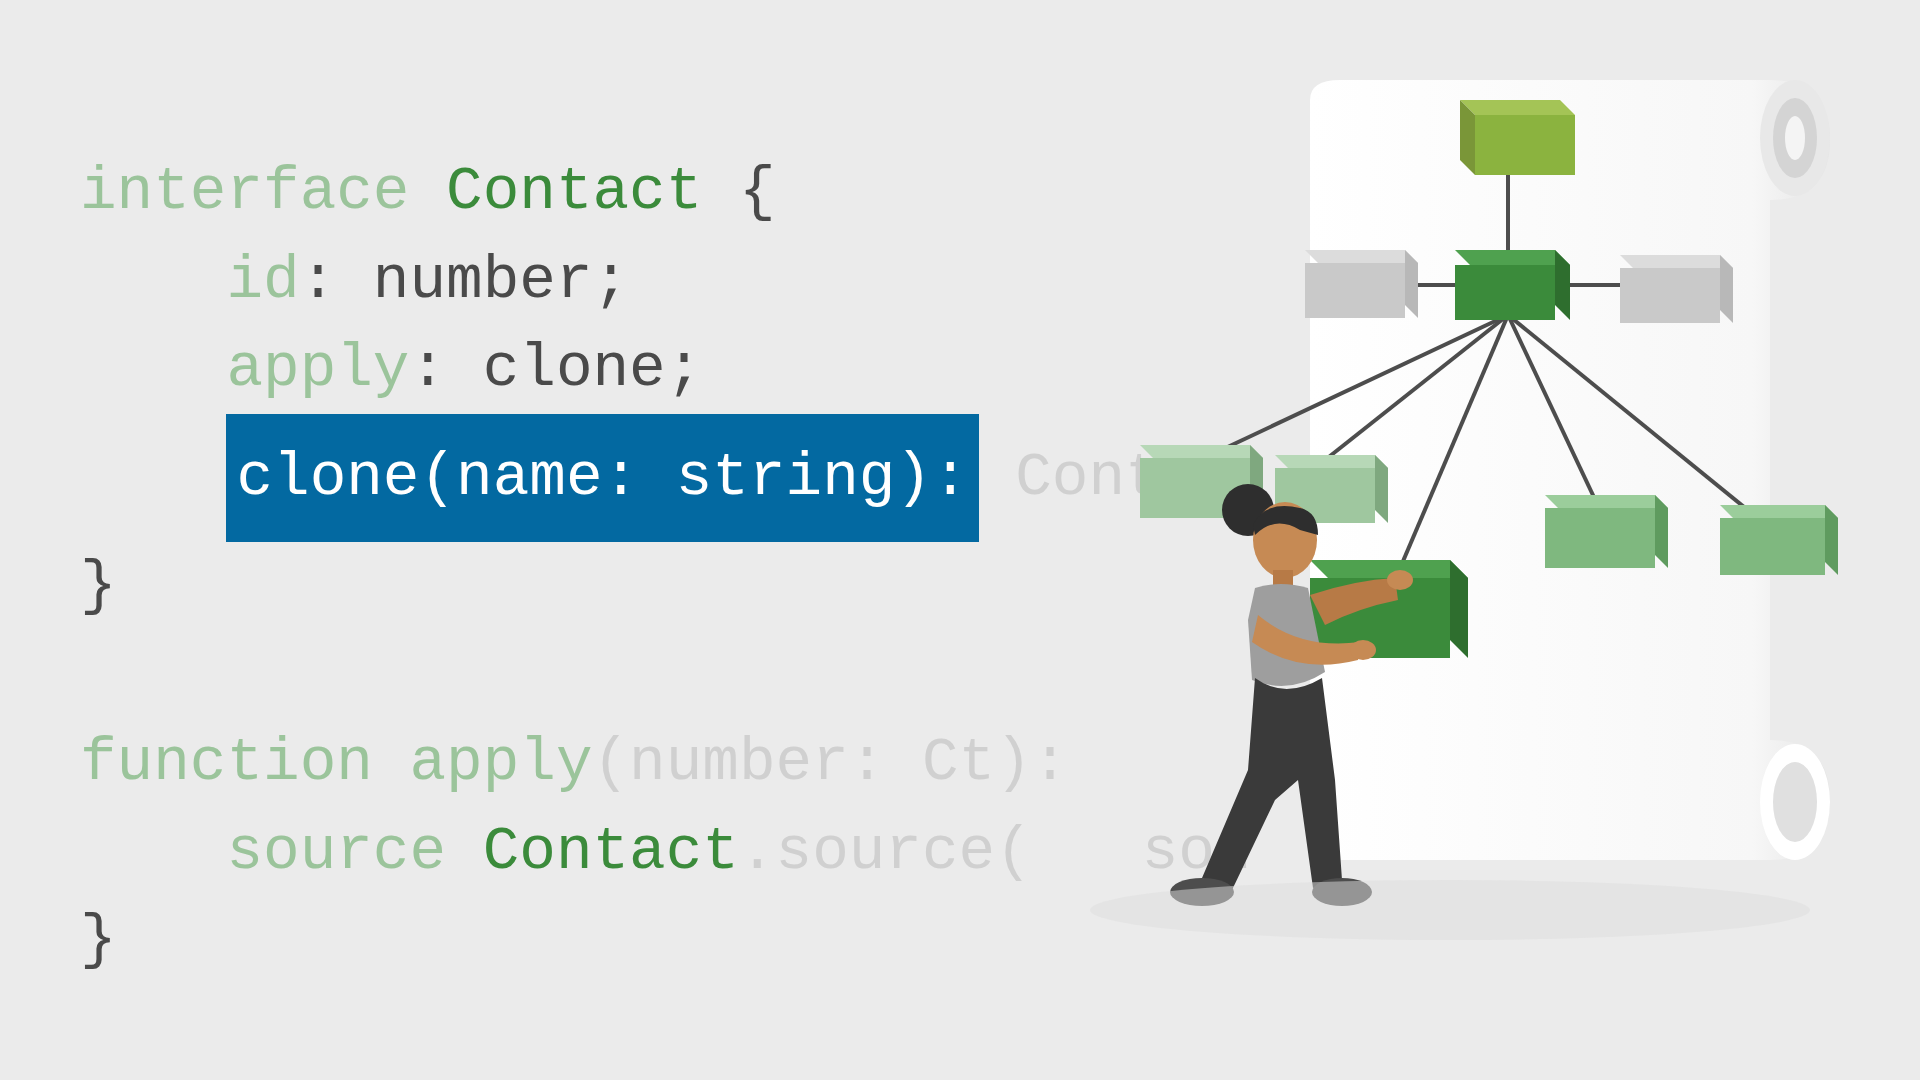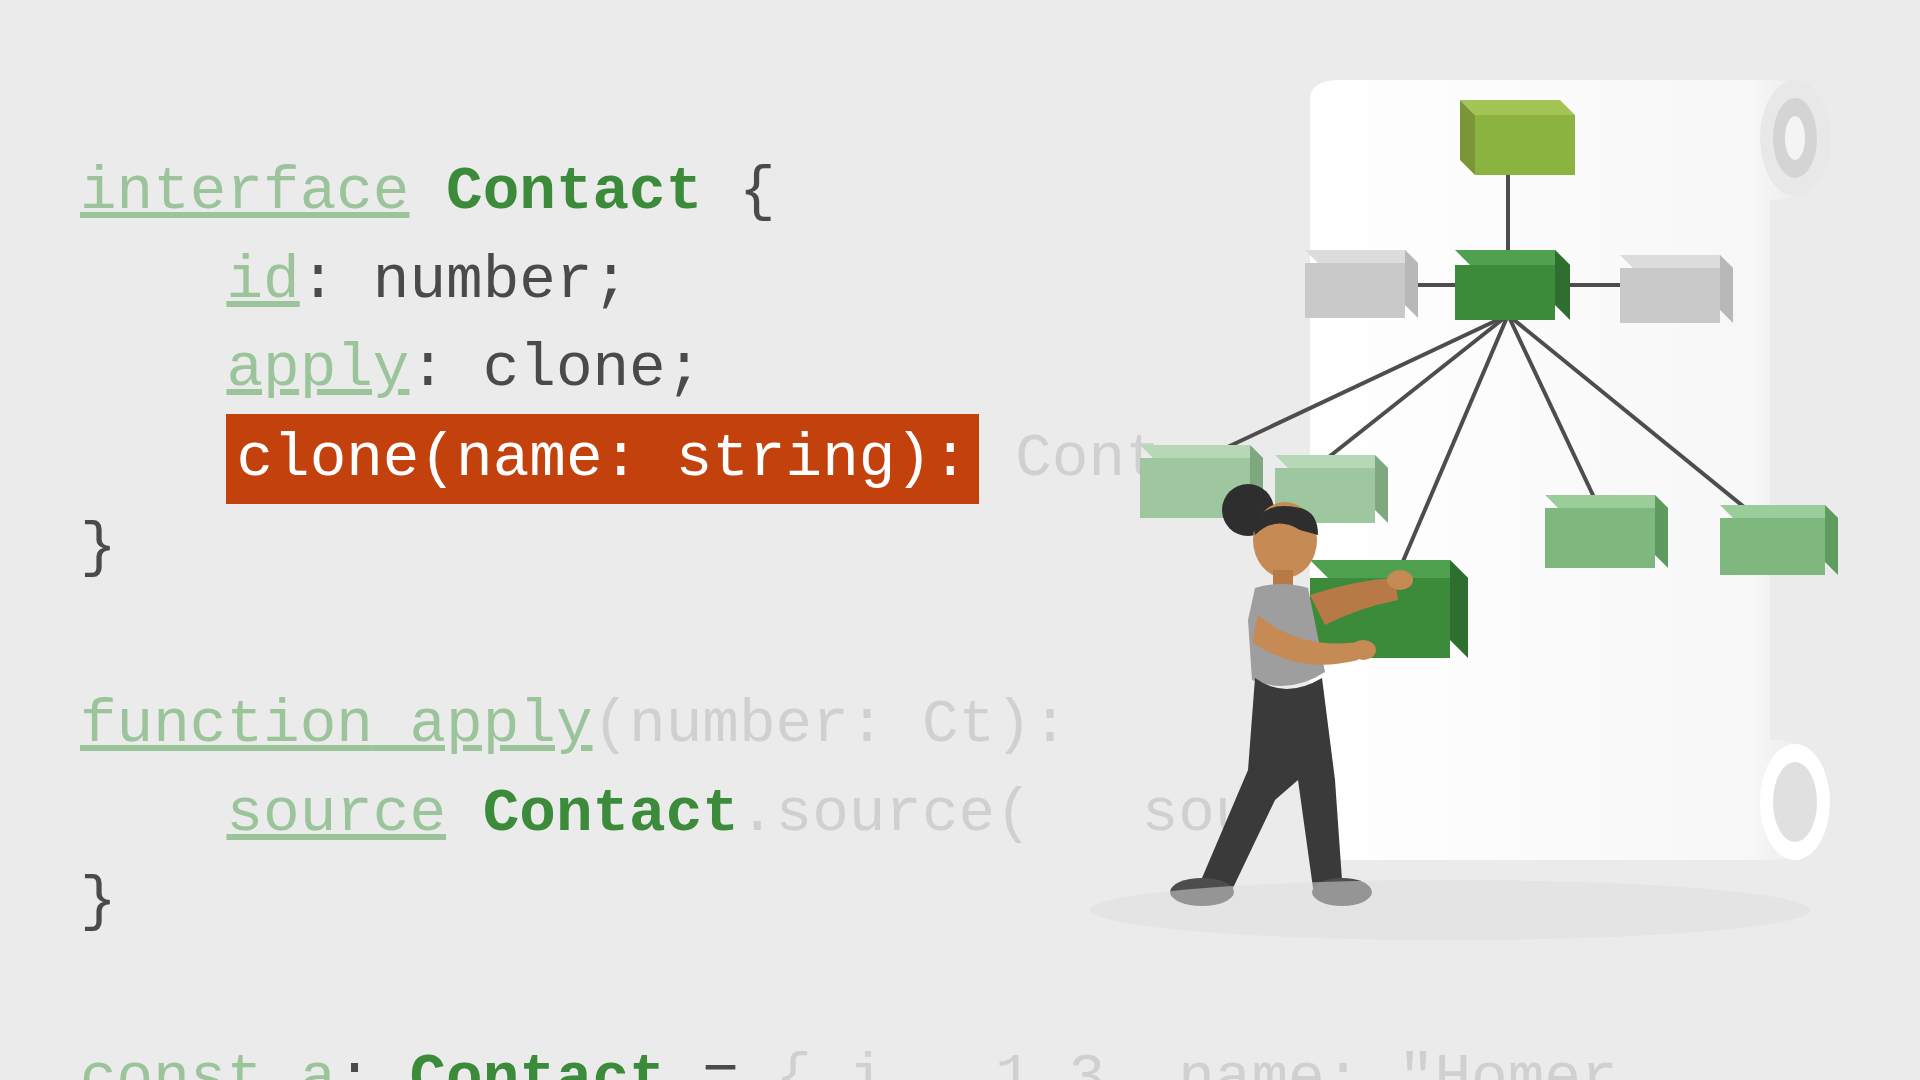--- a/index.html
+++ b/index.html
@@ -13,27 +13,27 @@
   }
   .code-area {
     position: absolute;
     top: 60px;
     left: 80px;
     font-size: 61px;
     line-height: 1.45;
     white-space: pre;
     color: #4a4a4a;
   }
-  .kw { color: #9bc49b; text-decoration: underline; }
-  .type { color: #3b8b3b; font-weight: 700; }
+  .kw { color: #9bc49b; }
+  .type { color: #3b8b3b; font-weight: 400; }
   .ghost { color: #d0d0d0; }
   .hl {
-    background: #c2410c;
+    background: #0369a1;
     color: #ffffff;
-    padding: 1px 10px;
+    padding: 20px 10px;
     display: inline-block;
     font-family: Liberation Mono, monospace;
   }
   .illustration {
     position: absolute;
     top: 60px;
     right: 40px;
     width: 880px;
     height: 900px;
     pointer-events: none;

